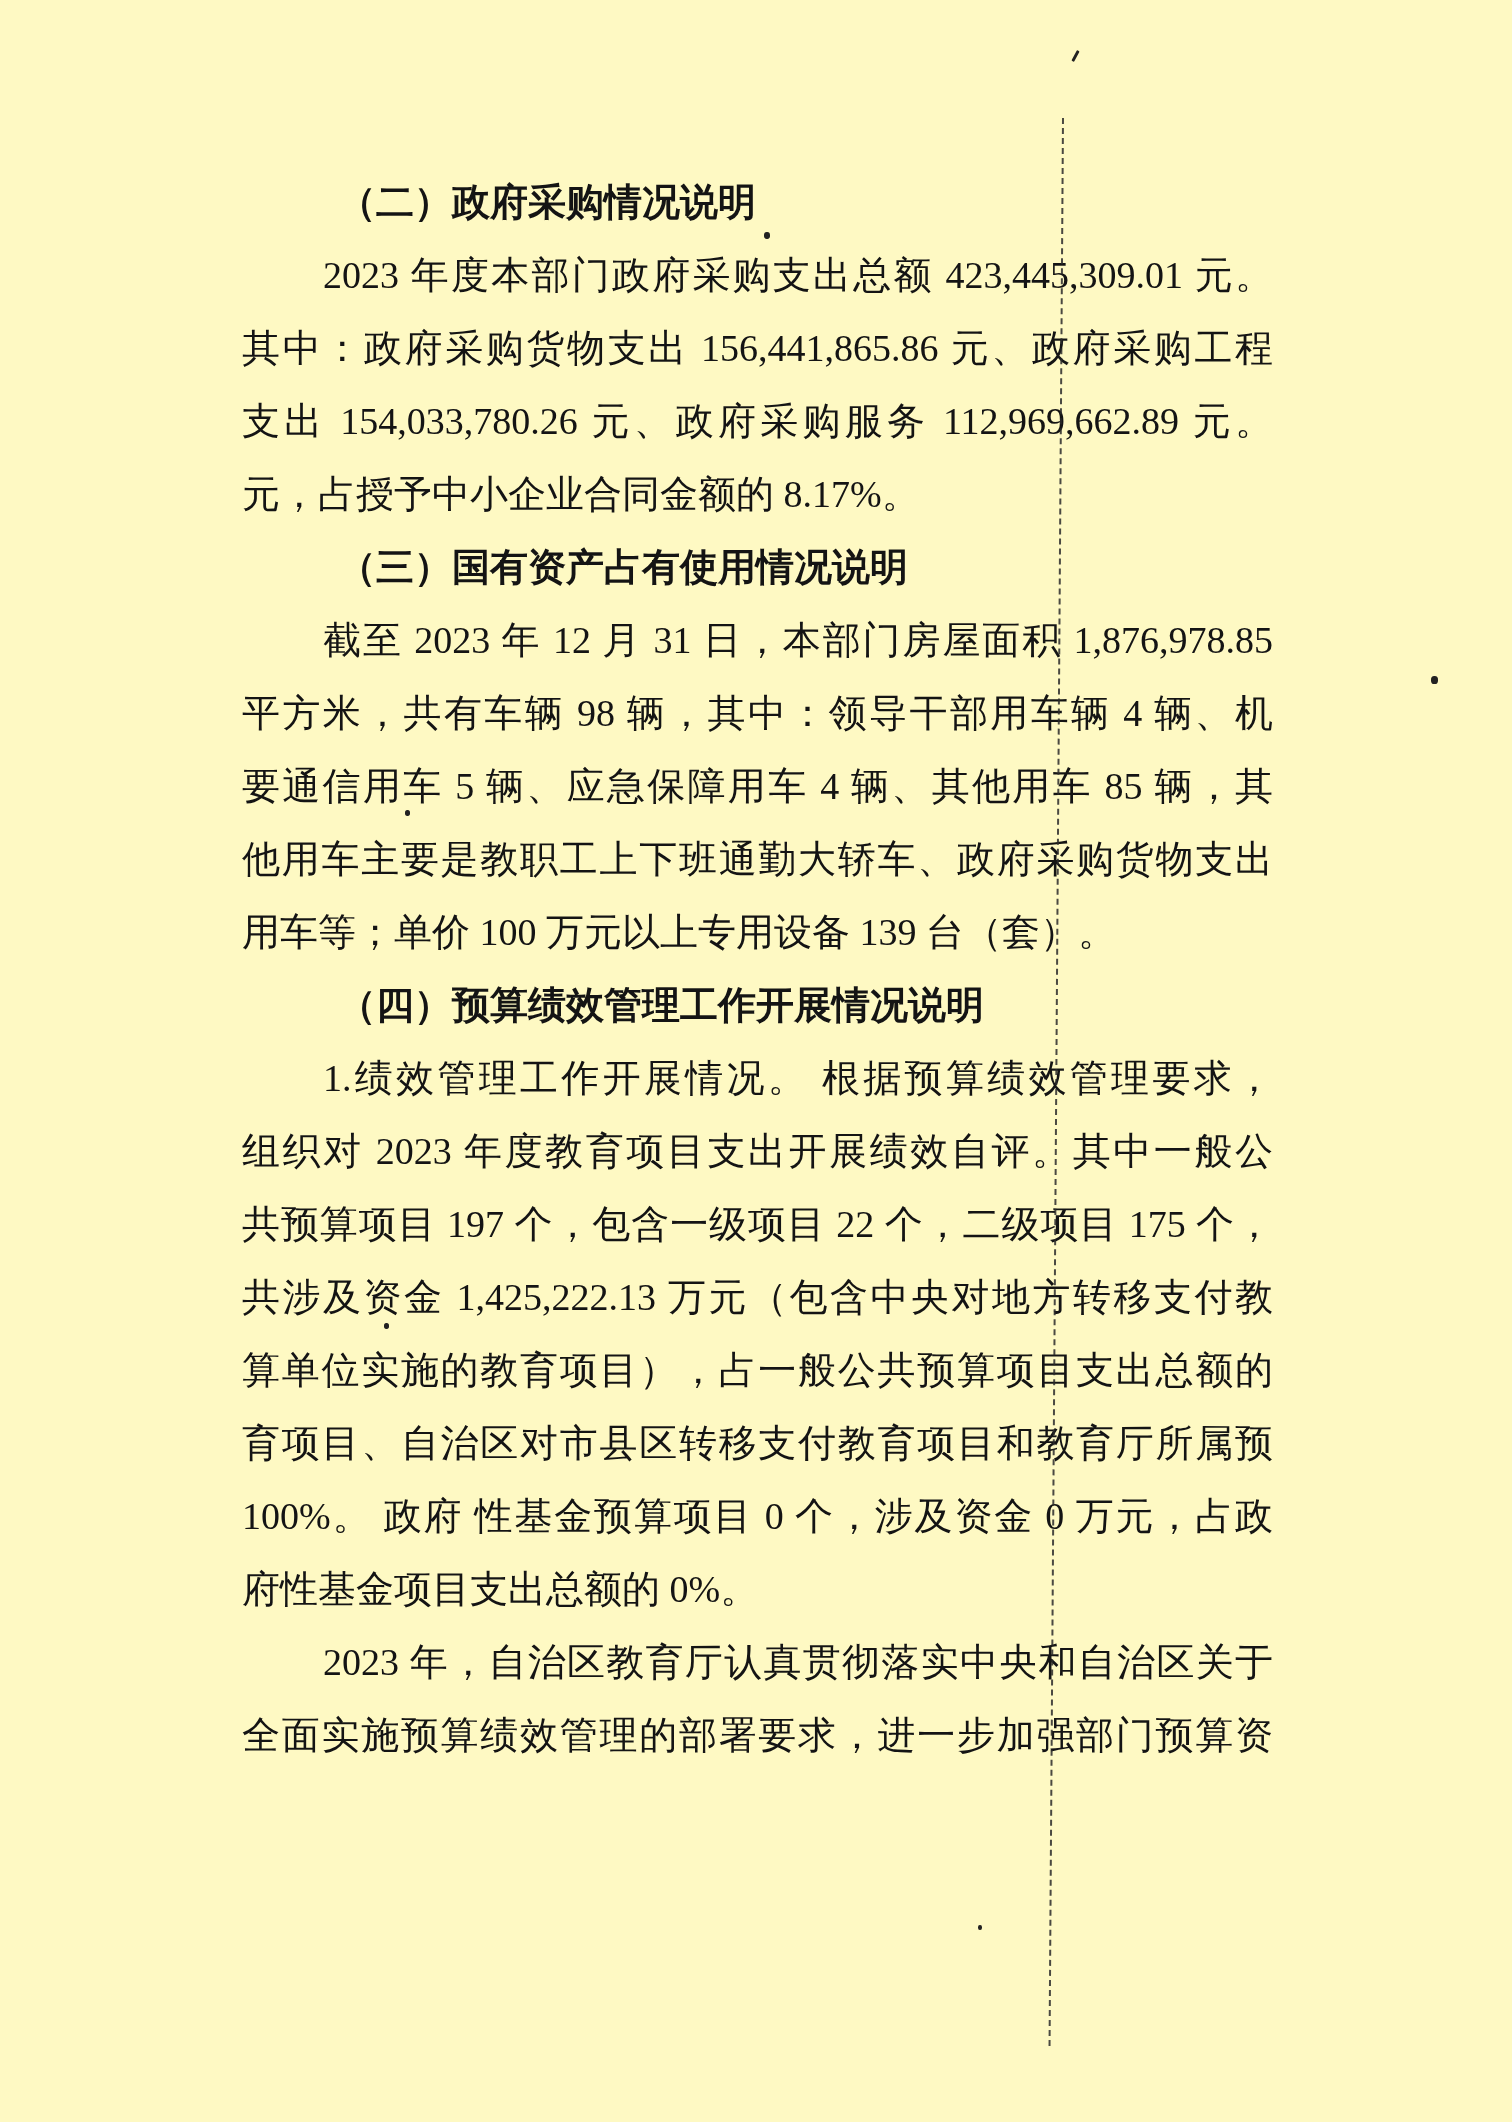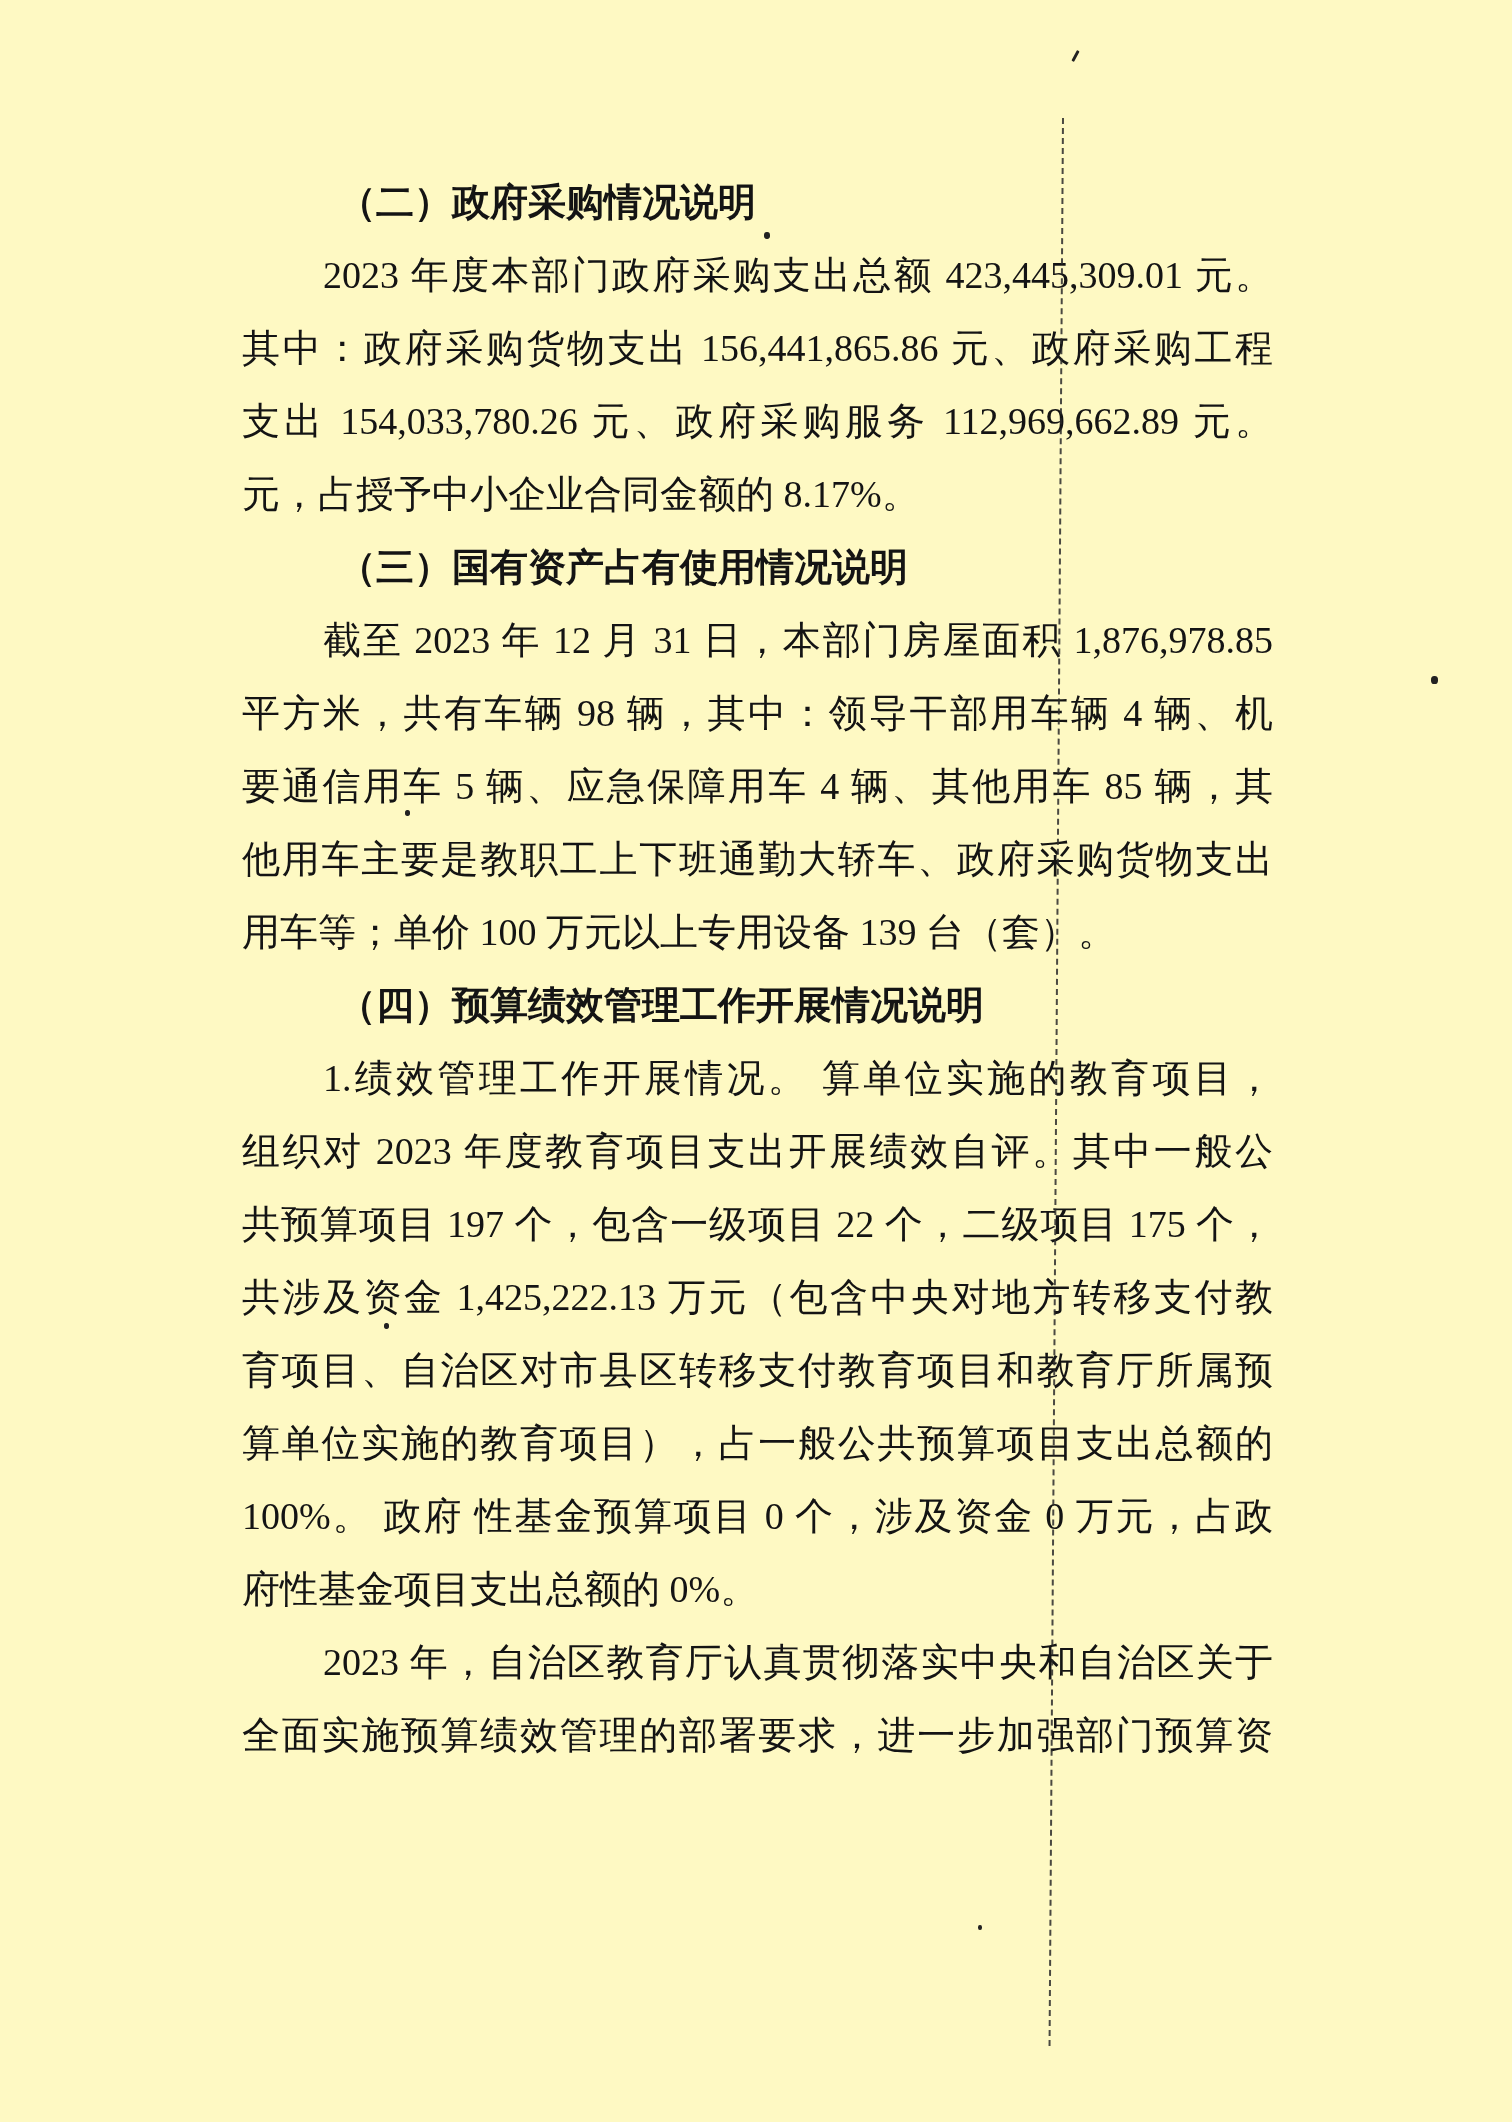--- a/index.html
+++ b/index.html
@@ -79,27 +79,27 @@
     <div class="line end">元，占授予中小企业合同金额的 8.17%。</div>
     <div class="line head">（三）国有资产占有使用情况说明</div>
     <div class="line first">截至 2023 年 12 月 31 日，本部门房屋面积 1,876,978.85</div>
     <div class="line">平方米，共有车辆 98 辆，其中：领导干部用车辆 4 辆、机</div>
     <div class="line">要通信用车 5 辆、应急保障用车 4 辆、其他用车 85 辆，其</div>
     <div class="line">他用车主要是教职工上下班通勤大轿车、政府采购货物支出</div>
     <div class="line end">用车等；单价 100 万元以上专用设备 139 台（套）。</div>
     <div class="line head">（四）预算绩效管理工作开展情况说明</div>
     <div class="line first">
       <span class="lead">1.绩效管理工作开展情况。</span>
-      <span>算单位实施的教育项目，</span>
+      <span>根据预算绩效管理要求，</span>
     </div>
     <div class="line">组织对 2023 年度教育项目支出开展绩效自评。其中一般公</div>
     <div class="line">共预算项目 197 个，包含一级项目 22 个，二级项目 175 个，</div>
     <div class="line">共涉及资金 1,425,222.13 万元（包含中央对地方转移支付教</div>
+    <div class="line">算单位实施的教育项目），占一般公共预算项目支出总额的</div>
     <div class="line">育项目、自治区对市县区转移支付教育项目和教育厅所属预</div>
-    <div class="line">算单位实施的教育项目），占一般公共预算项目支出总额的</div>
     <div class="line">100%。 政府 性基金预算项目 0 个，涉及资金 0 万元，占政</div>
     <div class="line end">府性基金项目支出总额的 0%。</div>
     <div class="line first">2023 年，自治区教育厅认真贯彻落实中央和自治区关于</div>
     <div class="line">全面实施预算绩效管理的部署要求，进一步加强部门预算资</div>
   </div>
 
   <div class="artifact-vline"></div>
   <div class="speck tick" style="left:1074px; top:50px;  width:3px;  height:12px;"></div>
   <div class="speck" style="left:764px;  top:232px; width:6px;  height:7px;"></div>
   <div class="speck" style="left:1431px; top:676px; width:7px;  height:8px;"></div>

